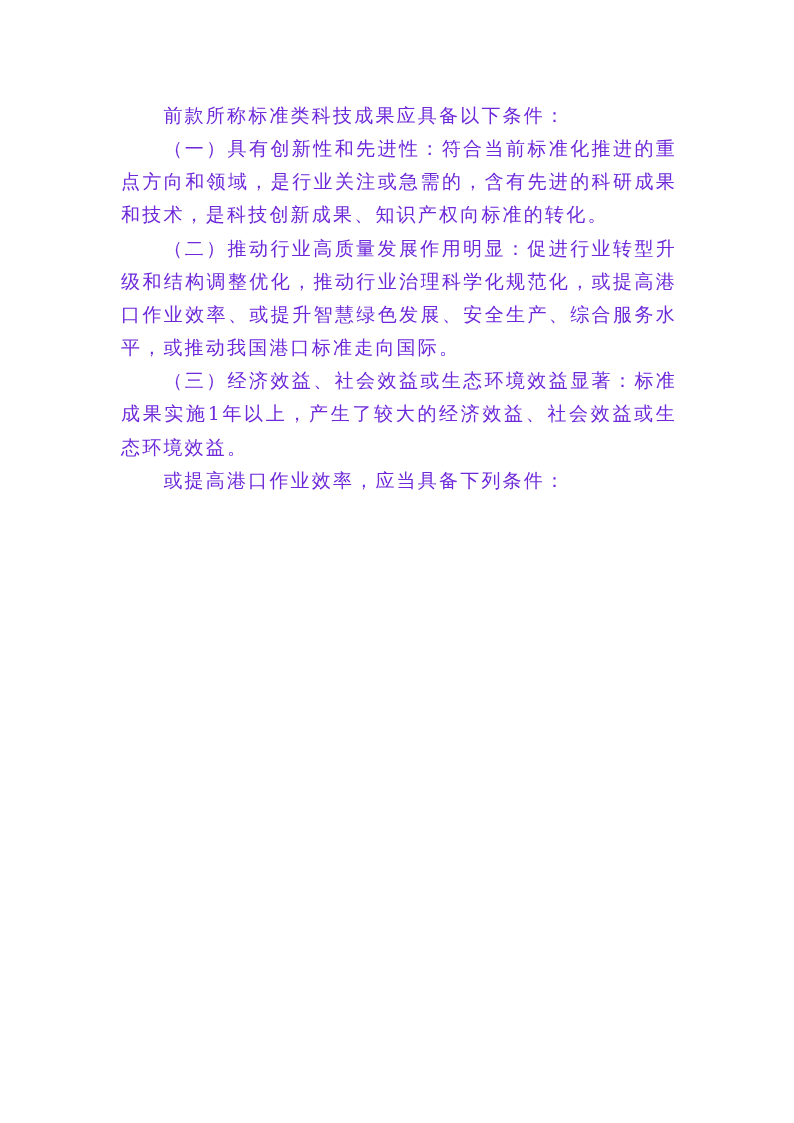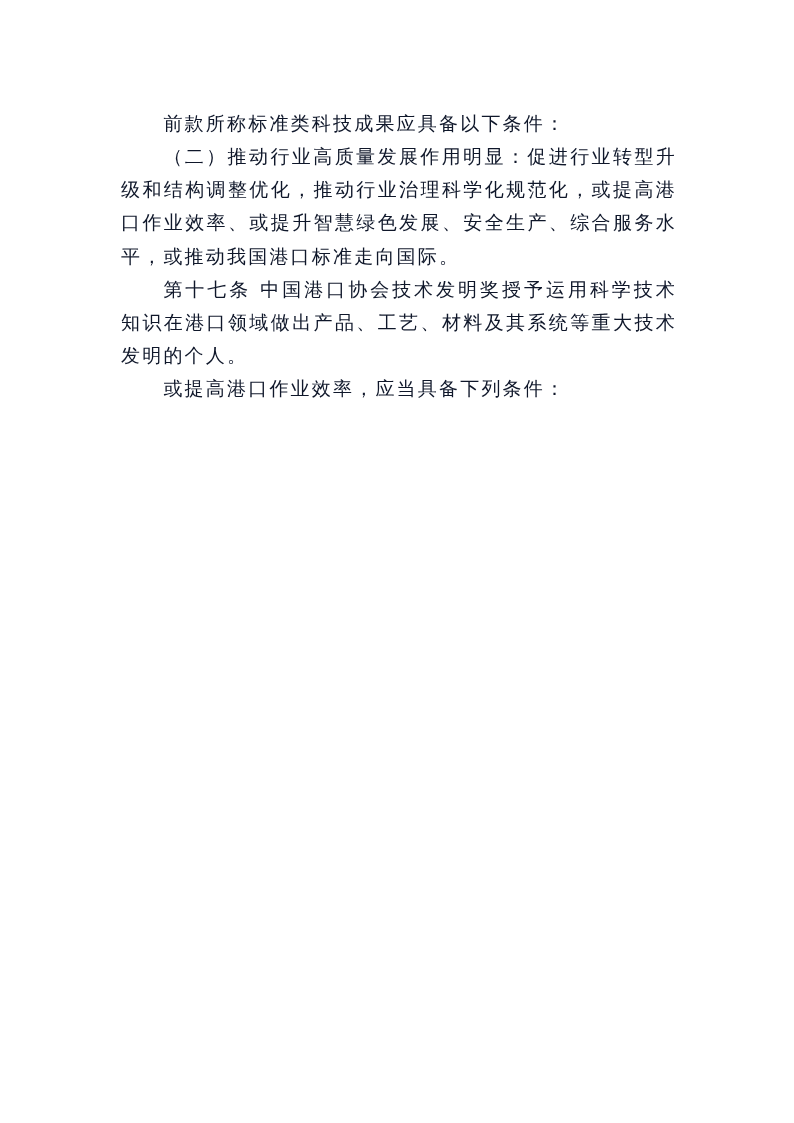--- a/index.html
+++ b/index.html
@@ -14,33 +14,33 @@
       overflow: hidden;
     }
     .page {
       position: absolute;
       left: 121px;
       top: 99px;
       width: 556px;
       font-family: "DejaVu Serif", "Liberation Serif", serif;
       font-size: 19px;
       line-height: 33.15px;
-      color: #0f172a;
+      color: #6d28d9;
       letter-spacing: 2.2px;
-      margin-top: 8px;
     }
     .para {
       margin: 0;
       text-indent: 42.4px;
       text-align: justify;
       text-justify: inter-character;
       word-break: break-all;
     }
   </style>
 </head>
 <body>
 
 <div class="page">
   <p class="para">前款所称标准类科技成果应具备以下条件：</p>
+  <p class="para">（一）具有创新性和先进性：符合当前标准化推进的重点方向和领域，是行业关注或急需的，含有先进的科研成果和技术，是科技创新成果、知识产权向标准的转化。</p>
   <p class="para">（二）推动行业高质量发展作用明显：促进行业转型升级和结构调整优化，推动行业治理科学化规范化，或提高港口作业效率、或提升智慧绿色发展、安全生产、综合服务水平，或推动我国港口标准走向国际。</p>
-  <p class="para">第十七条 中国港口协会技术发明奖授予运用科学技术知识在港口领域做出产品、工艺、材料及其系统等重大技术发明的个人。</p>
+  <p class="para">（三）经济效益、社会效益或生态环境效益显著：标准成果实施1年以上，产生了较大的经济效益、社会效益或生态环境效益。</p>
   <p class="para">或提高港口作业效率，应当具备下列条件：</p>
 </div>
 
 </body></html>

